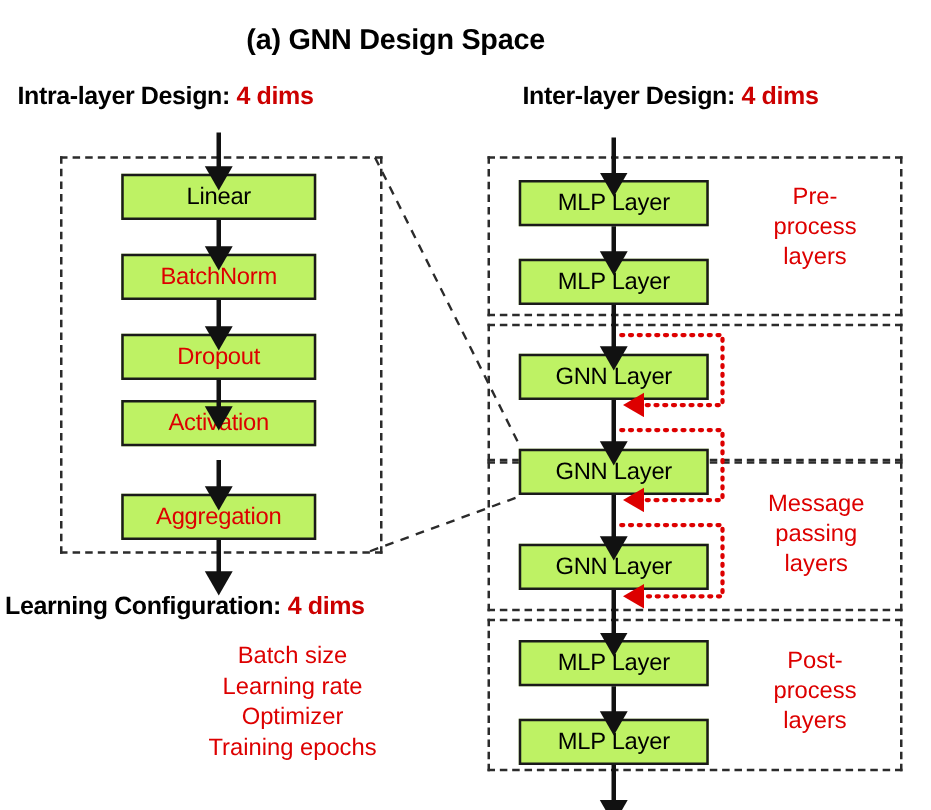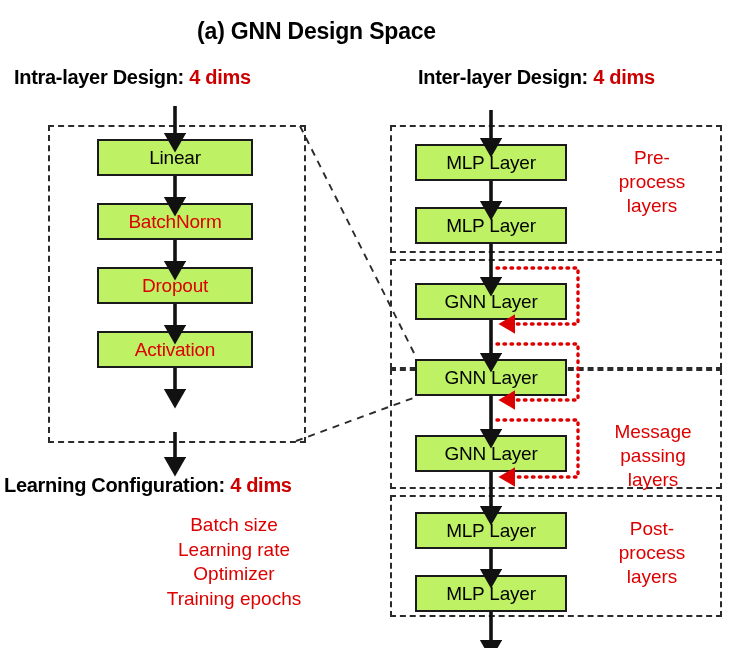--- a/index.html
+++ b/index.html
@@ -113,22 +113,25 @@
 
   <div class="abs pbox" style="left:97px; top:139px; width:156px; height:37px;">
       <span>Linear</span>
     </div>
   <div class="abs pbox red" style="left:97px; top:203px; width:156px; height:37px;">
       <span>BatchNorm</span>
     </div>
   <div class="abs pbox red" style="left:97px; top:267px; width:156px; height:37px;">
       <span>Dropout</span>
     </div>
-  <div class="abs pbox red" style="left:97px; top:331px; width:156px; height:37px;text-align:center;">
+  <div class="abs pbox red" style="left:97px; top:320px; width:156px; height:37px;text-align:center;">
       <span>Activation</span>
+    </div>
+  <div class="abs pbox red" style="left:97px; top:395px; width:156px; height:37px;">
+      <span>Aggregation</span>
     </div>
 
   <div class="abs learn-list">
     <div>Batch size</div>
     <div>Learning rate</div>
     <div>Optimizer</div>
     <div>Training epochs</div>
   </div>
 
   <div class="abs dframe" style="left:390px; top:125px; width:332px; height:128px;"></div>
@@ -161,21 +164,21 @@
       <span>MLP Layer</span>
     </div>
 
   <div class="abs rlabel" style="left:596px; top:146px; width:112px;">
     <div>Pre-</div>
     <div>process</div>
     <div>layers</div>
   </div>
 
 
-  <div class="abs rlabel" style="left:596px; top:392px; width:114px;margin-top:28px;">
+  <div class="abs rlabel" style="left:596px; top:392px; width:114px;">
     <div>Message</div>
     <div>passing</div>
     <div>layers</div>
   </div>
 
   <div class="abs rlabel" style="left:596px; top:517px; width:112px;">
     <div>Post-</div>
     <div>process</div>
     <div>layers</div>
   </div>

